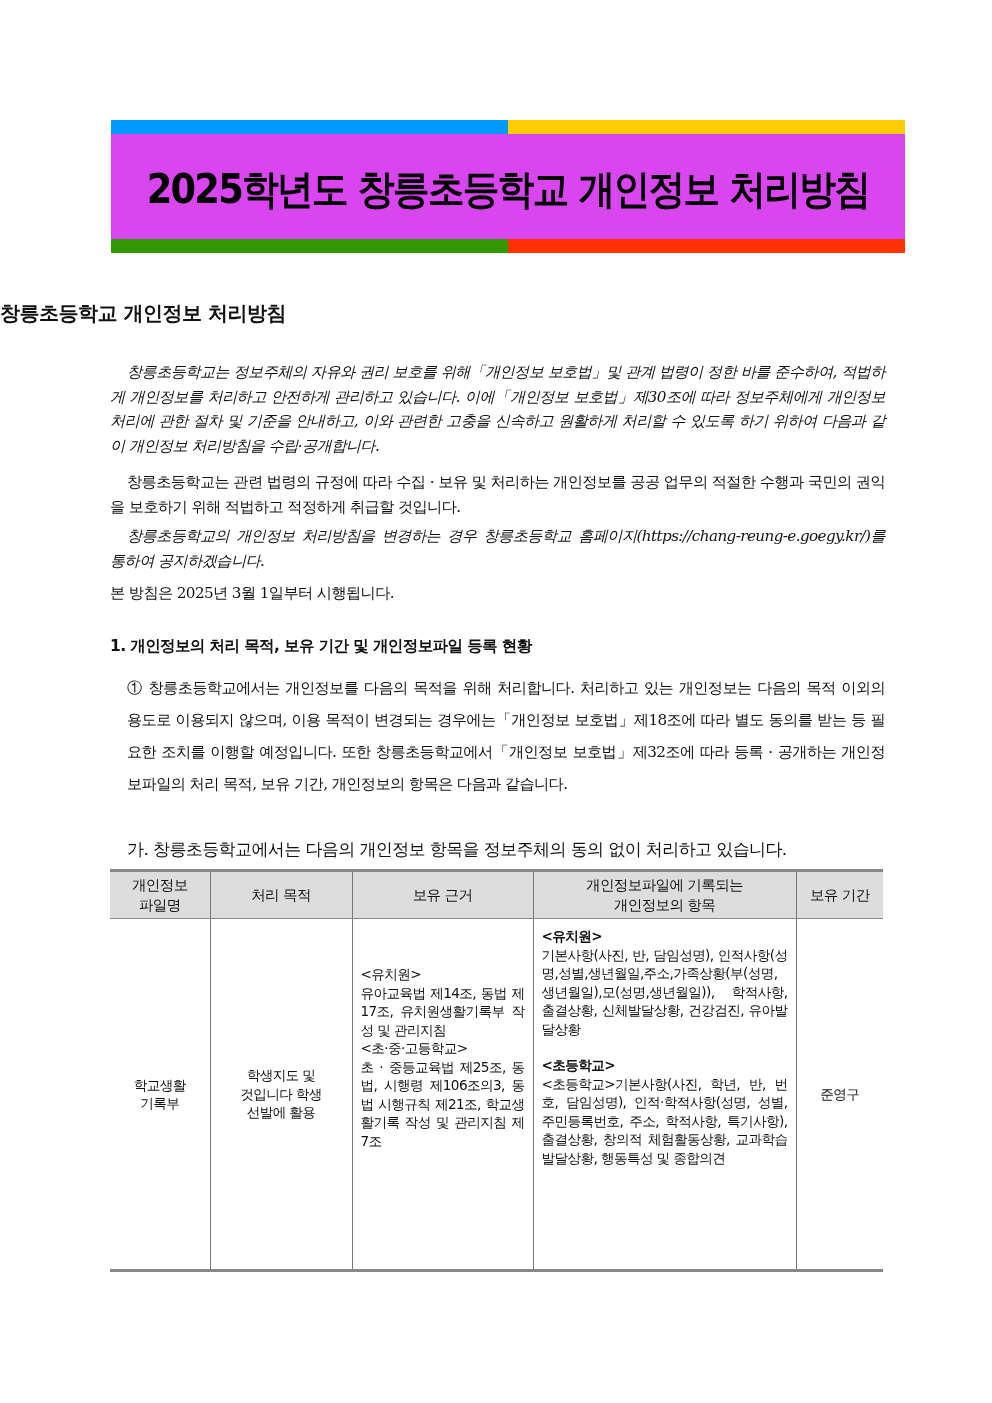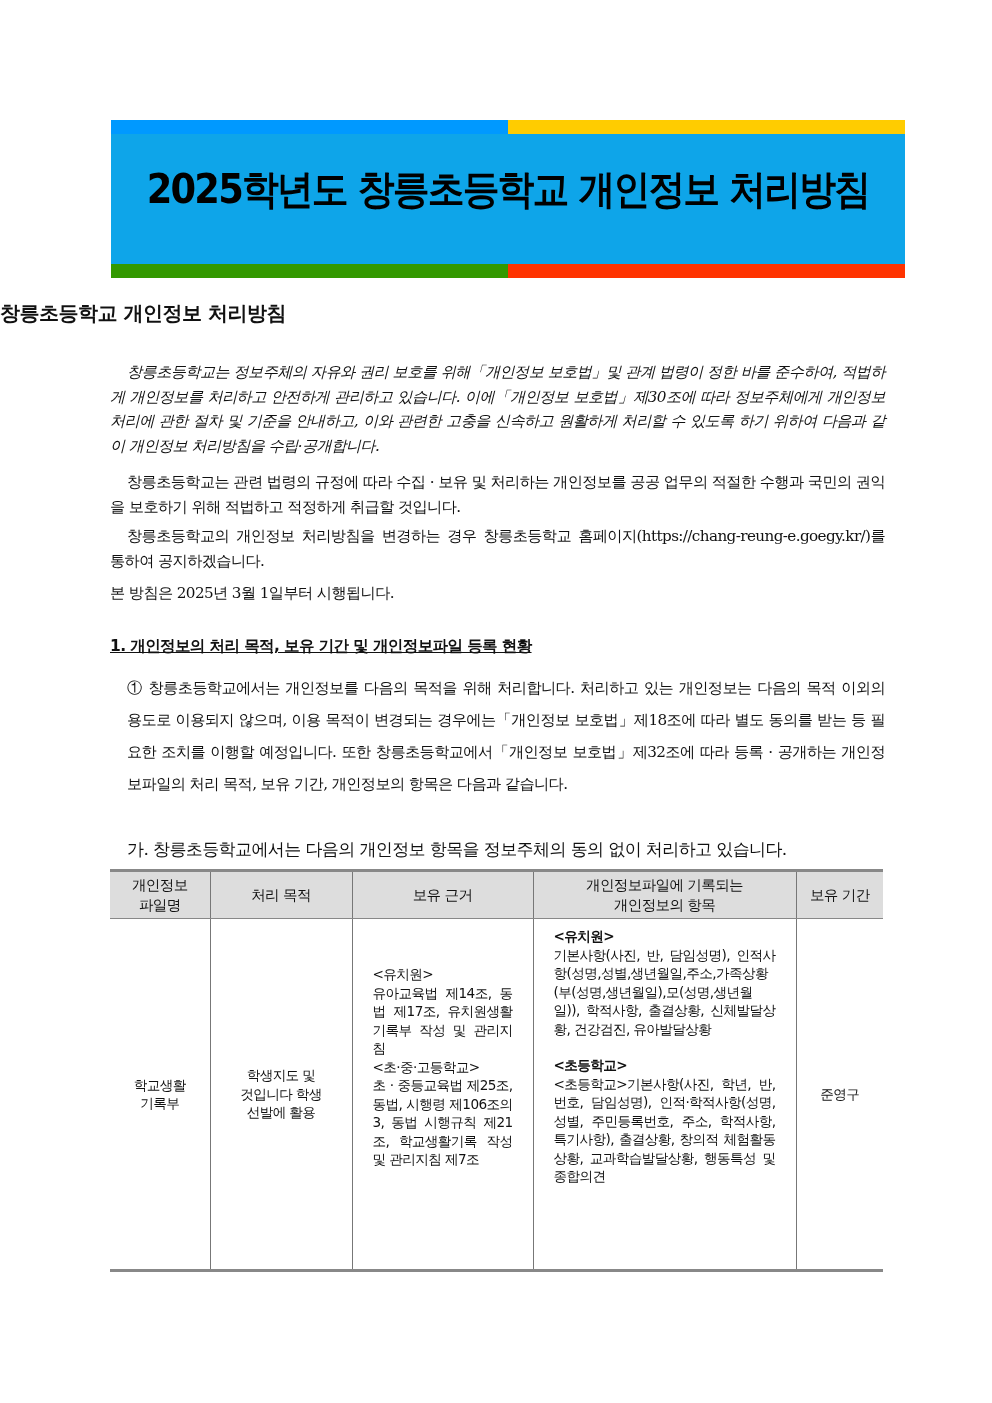--- a/index.html
+++ b/index.html
@@ -1,56 +1,56 @@
 <!DOCTYPE html>
 <html><head>
 <meta charset="utf-8">
 <style>
   html, body { margin: 0; padding: 0; background: #ffffff; }
   body { width: 992px; height: 1403px; position: relative; overflow: hidden;
          font-family: "DejaVu Serif", "Liberation Serif", serif; color: #111; }
 
   
-  .banner { position: absolute; left: 111px; top: 120px; width: 794px; height: 158px; background: #0ea5e9; }
+  .banner { position: absolute; left: 111px; top: 120px; width: 794px; height: 133px; background: #d946ef; }
   .banner .bar { position: absolute; height: 14px; width: 397px; }
   .bar.tl { left: 0; top: 0; background: #0099ff; }
   .bar.tr { left: 397px; top: 0; background: #ffcc00; }
   .bar.bl { left: 0; bottom: 0; background: #339900; }
   .bar.br { left: 397px; bottom: 0; background: #ff3300; }
   .banner-title { position: absolute; left: 0; right: 0; top: 42px; text-align: center;
          font-family: "DejaVu Sans", "Liberation Sans", sans-serif; font-weight: bold;
          font-size: 40px; letter-spacing: -2px; transform: scaleX(0.92); color: #000; }
 
   .doc-title { position: absolute; left: 0; right: 0; top: 300px; 
          font-family: "DejaVu Sans", "Liberation Sans", sans-serif; font-weight: bold;
          font-size: 20px; letter-spacing: -0.5px; }
 
   .para { position: absolute; left: 110px; width: 775px; font-size: 15.2px; line-height: 24.5px;
           letter-spacing: -0.6px; text-align: justify; }
   .p1 { top: 360px; text-indent: 17px; font-style: italic; }
   .p2 { top: 470px; text-indent: 17px; }
-  .p3 { top: 524px; text-indent: 17px; }
+  .p3 { top: 524px; text-indent: 17px; font-style: italic; }
   .p4 { top: 581px; }
 
   .section-h { position: absolute; left: 110px; top: 636px; font-family: "DejaVu Sans", "Liberation Sans", sans-serif;
-          font-weight: bold; font-size: 15.5px; letter-spacing: -0.6px; text-decoration: underline; }
+          font-weight: bold; font-size: 15.5px; letter-spacing: -0.6px; }
   .item1 { position: absolute; left: 127px; top: 672px; width: 758px; font-size: 15.2px; line-height: 32px;
           letter-spacing: -0.6px; text-align: justify; }
   .sub-ga { position: absolute; left: 127px; top: 838px; font-size: 17px; letter-spacing: -0.6px; }
 
   
   table.tbl { position: absolute; left: 110px; top: 869px; width: 773px; border-collapse: collapse;
           font-family: "DejaVu Sans", "Liberation Sans", sans-serif; font-size: 13.6px; letter-spacing: -0.6px; }
   .tbl thead tr { background: #dddddd; }
   .tbl thead th { font-weight: normal; font-size: 14.5px; line-height: 20px; height: 46px; padding: 0 4px;
           border-top: 3px solid #888; border-bottom: 1px solid #888; }
   .tbl th + th, .tbl td + td { border-left: 1px solid #777; }
   .tbl td { vertical-align: middle; text-align: center; padding: 0 4px; line-height: 18.5px;
           border-bottom: 3px solid #888; height: 300px; }
-  .tbl td.left { text-align: justify; padding: 4px 20px; }
+  .tbl td.left { text-align: justify; padding: 4px 8px; }
   .tbl td.cell-basis { padding-top: 46px; vertical-align: top; }
   .tbl td.cell-items { vertical-align: top; padding-top: 8px; }
   .bold { font-weight: bold; }
   .spacer { height: 18px; }
 </style>
 </head>
 <body>
 
 <div class="banner">
   <div class="bar tl"></div>

